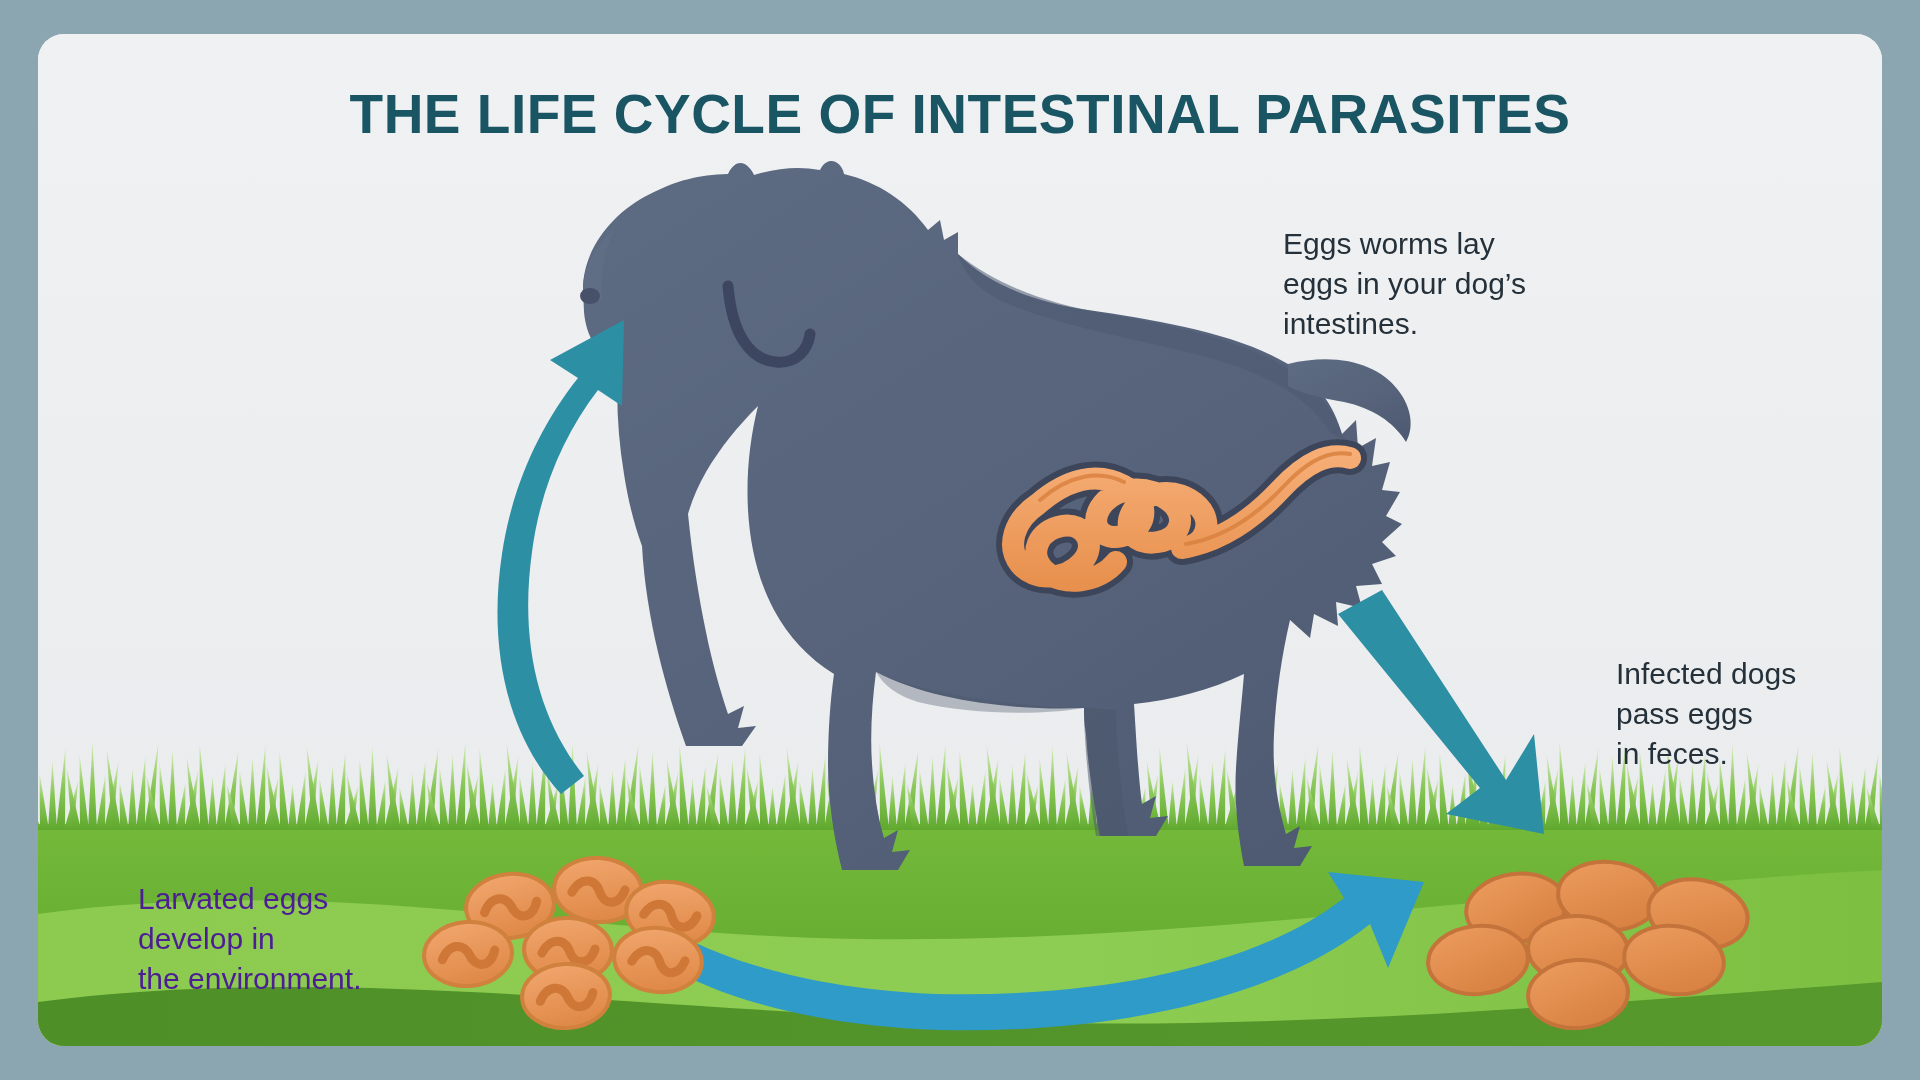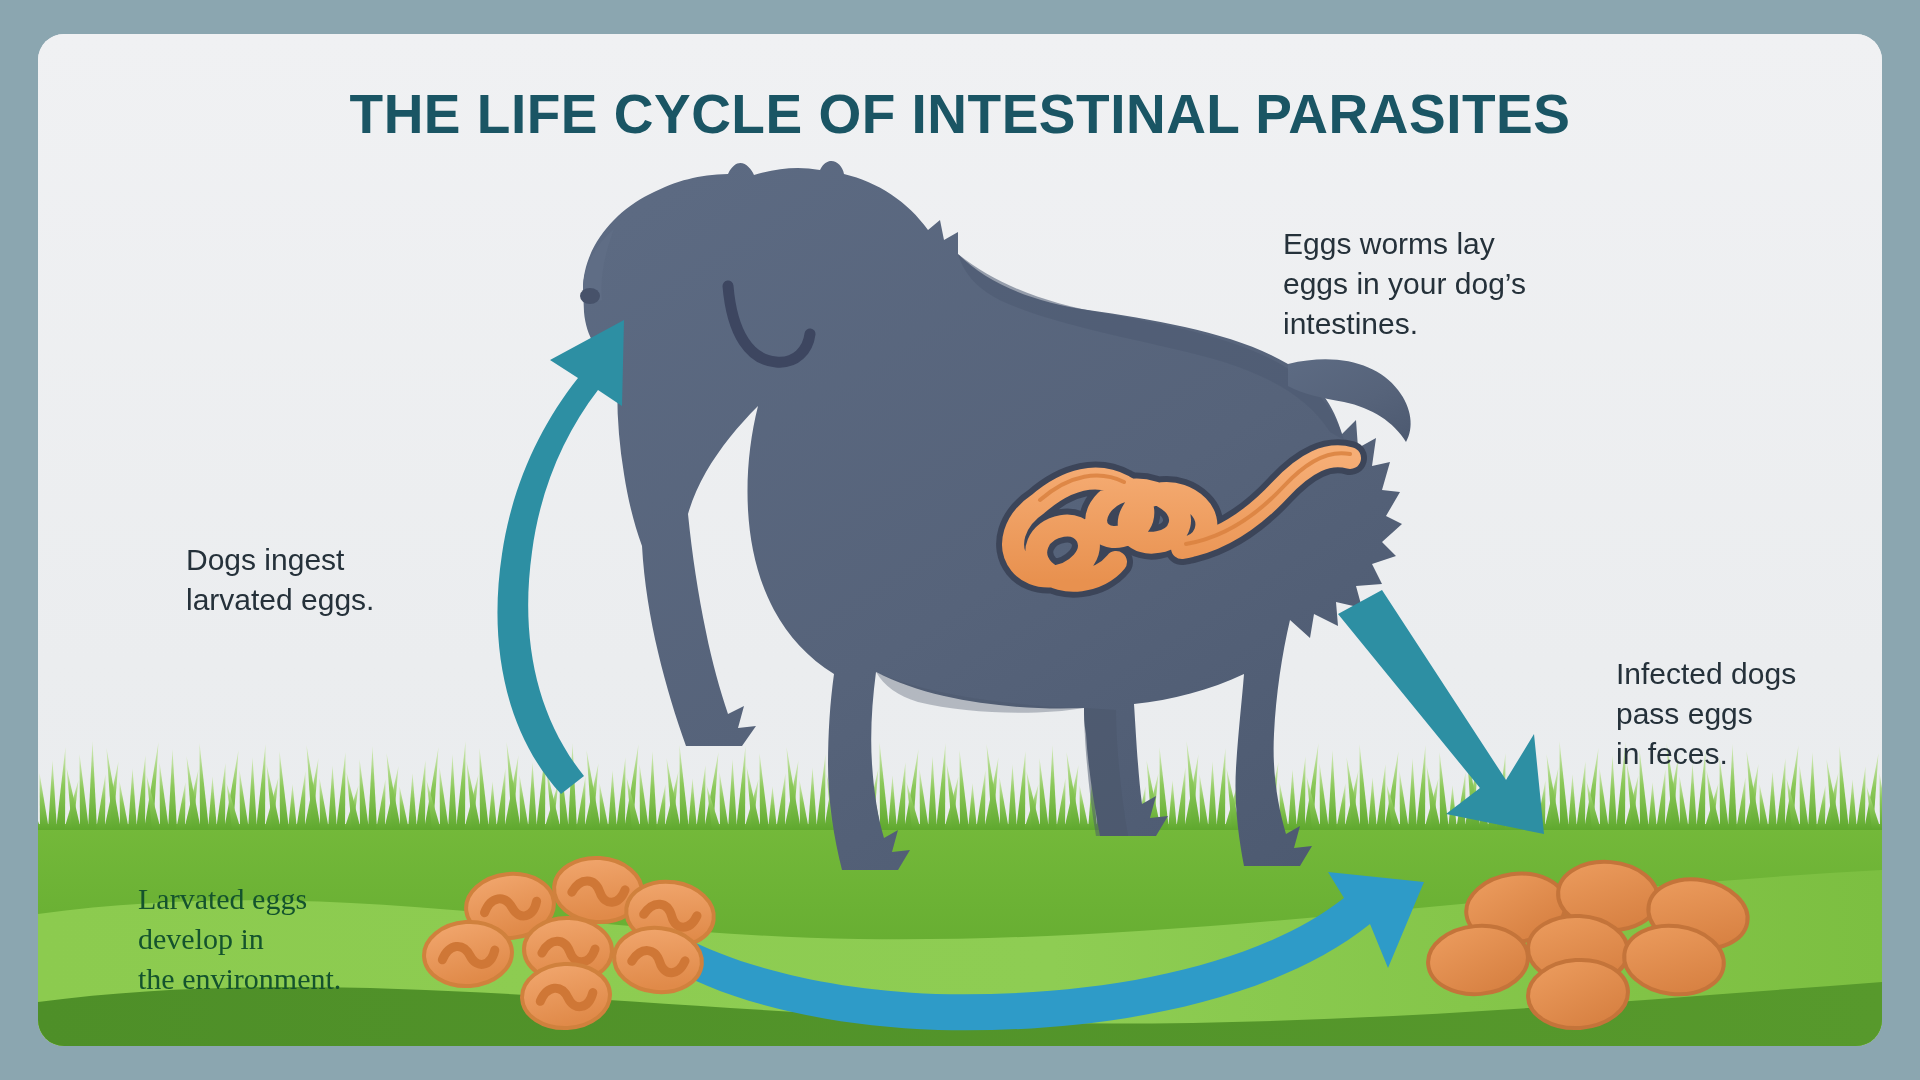--- a/index.html
+++ b/index.html
@@ -31,21 +31,21 @@
   }
 
   
   .callout{
     position:absolute;
     color:#25313a;
     font-size:30px;
     line-height:1.34;
     white-space:pre-line;
   }
-  .callout.on-grass{color:#14532d;font-family:Liberation Serif, serif;}
+  .callout.on-grass{color:#4c1d95;}
 
   .c-eggs-survive{left:115px;top:186px;width:330px;}
   .c-dogs-ingest{left:148px;top:506px;width:300px;}
   .c-adult-worms{left:1245px;top:190px;width:360px;}
   .c-infected{left:1578px;top:620px;width:300px;}
   .c-larvated{left:100px;top:845px;width:330px;}
 
   svg{display:block;}
   .layer{position:absolute;left:0;top:0;width:1844px;height:1012px;}
 </style>
@@ -517,22 +517,20 @@
           <ellipse cx="1660" cy="880" rx="50" ry="34" fill="url(#gPoop)" stroke="#c4743a" stroke-width="4" transform="rotate(10 1660 880)"></ellipse>
           <ellipse cx="1440" cy="926" rx="50" ry="34" fill="url(#gPoop)" stroke="#c4743a" stroke-width="4" transform="rotate(-5 1440 926)"></ellipse>
           <ellipse cx="1540" cy="916" rx="50" ry="34" fill="url(#gPoop)" stroke="#c4743a" stroke-width="4" transform="rotate(3 1540 916)"></ellipse>
           <ellipse cx="1636" cy="926" rx="50" ry="34" fill="url(#gPoop)" stroke="#c4743a" stroke-width="4" transform="rotate(7 1636 926)"></ellipse>
           <ellipse cx="1540" cy="960" rx="50" ry="34" fill="url(#gPoop)" stroke="#c4743a" stroke-width="4" transform="rotate(-4 1540 960)"></ellipse>
         </g>
     </svg>
 
     <div class="title">THE LIFE CYCLE OF INTESTINAL PARASITES</div>
 
-    <div class="callout c-dogs-ingest">Dogs ingest
-larvated eggs.</div>
     <div class="callout c-adult-worms">Eggs worms lay
 eggs in your dog’s
 intestines.</div>
     <div class="callout c-infected">Infected dogs
 pass eggs
 in feces.</div>
     <div class="callout c-larvated on-grass">Larvated eggs
 develop in
 the environment.</div>
   </div>

